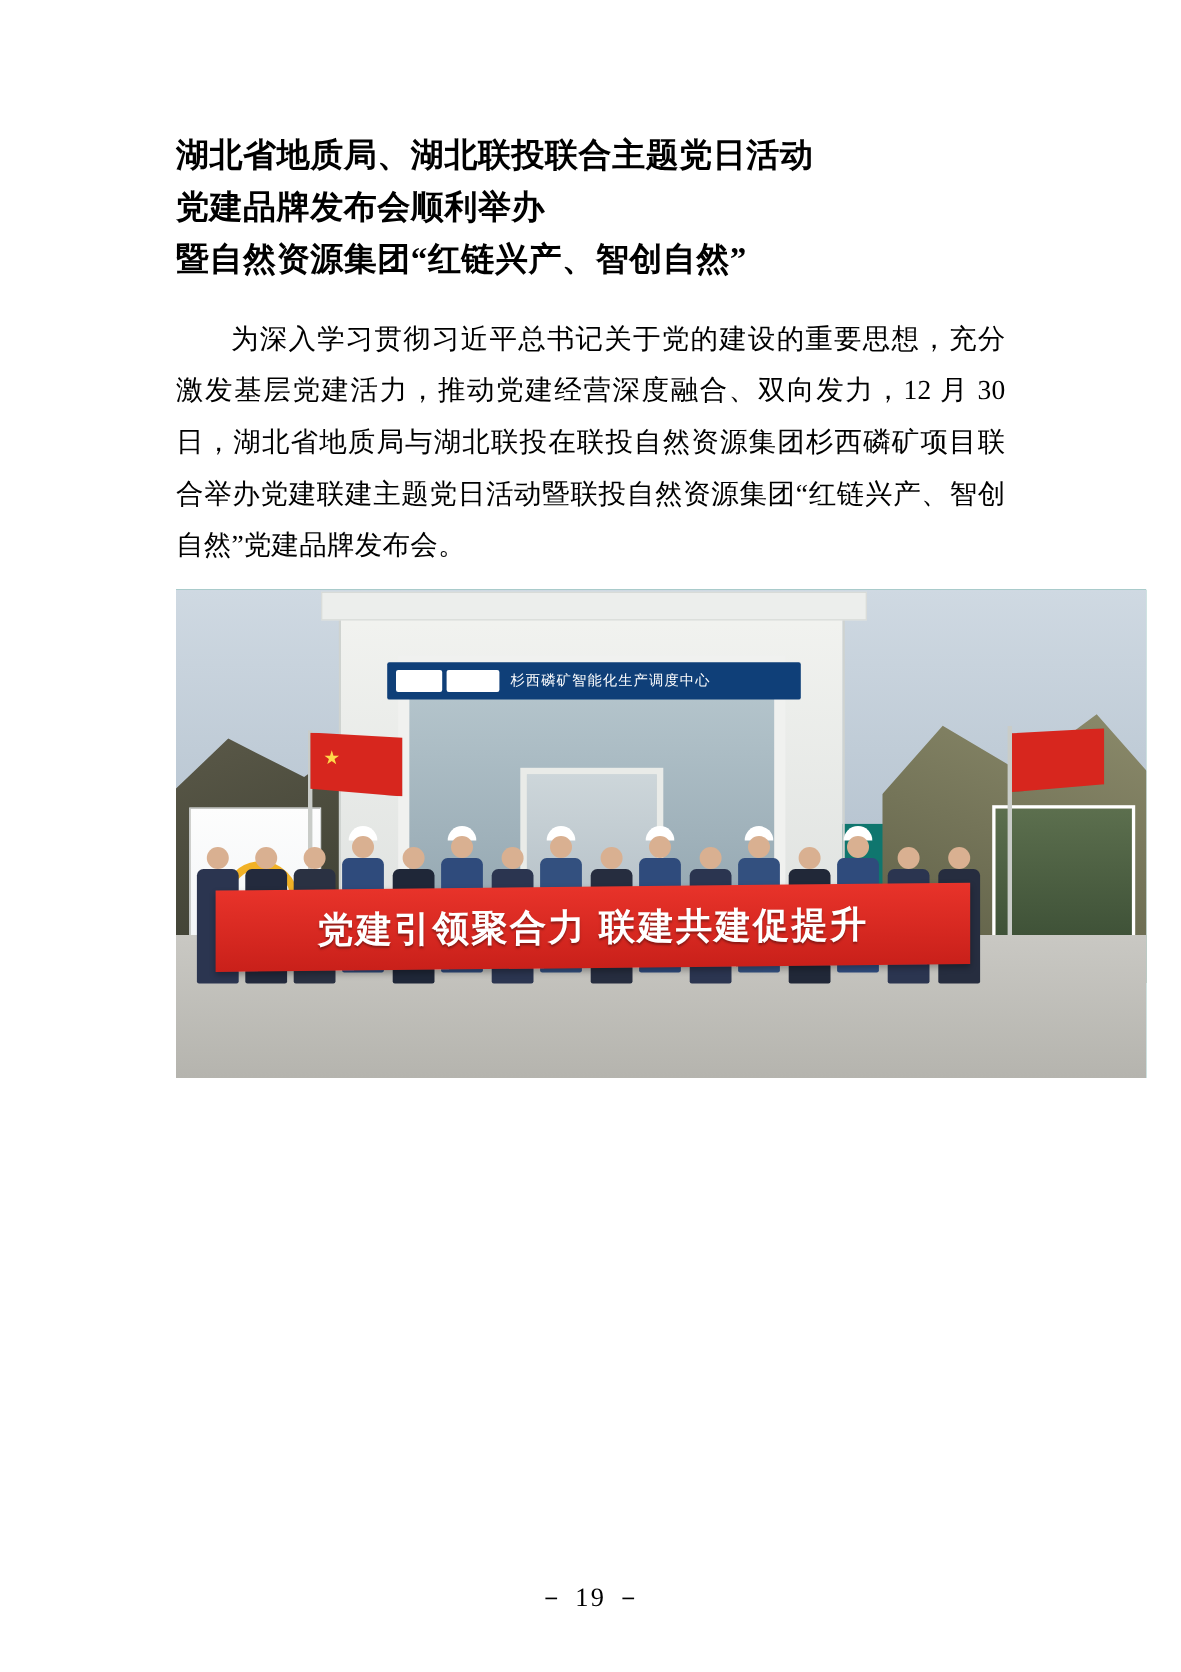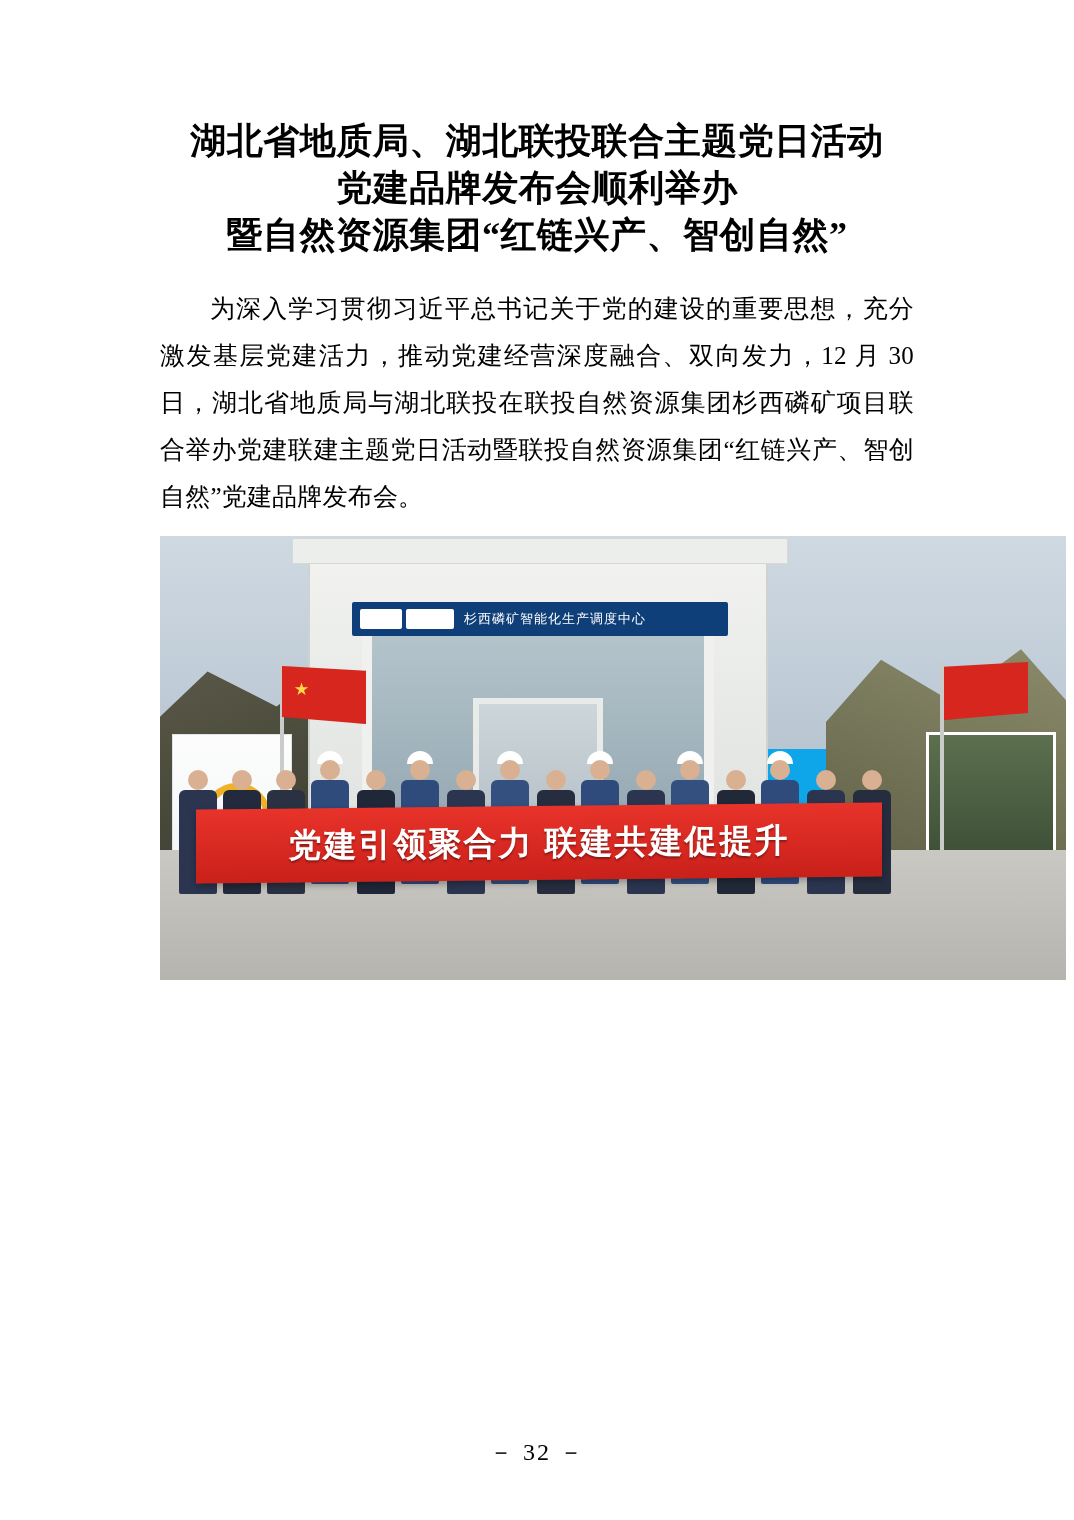--- a/index.html
+++ b/index.html
@@ -16,23 +16,23 @@
     overflow: hidden;
   }
   .page {
     position: relative;
     width: 1074px;
     height: 1520px;
     box-sizing: border-box;
     padding: 118px 160px 0 160px;
   }
   .doc-title {
-    text-align: center;
+    text-align: left;
     font-weight: bold;
-    font-size: 36px;
+    font-size: 30px;
     line-height: 47px;
     letter-spacing: 0.5px;
     margin: 0 0 26px 0;
     font-family: "Liberation Serif", "DejaVu Serif", serif;
   }
   .doc-title div { white-space: nowrap; }
   p.body-par {
     font-size: 25px;
     line-height: 47px;
     text-align: justify;
@@ -44,22 +44,21 @@
   .figure {
     margin: 16px 0 6px 0;
     width: 100%;
   }
   .photo {
     position: relative;
     width: 882px;
     height: 444px;
     margin: 0 auto;
     overflow: hidden;
-    background: #0ea5e9;
-    padding-left: 24px;
+    background: #0f766e;
   }
   
   .sky {
     position: absolute; left: 0; top: 0; width: 100%; height: 48%;
     background: linear-gradient(#cfd9e2, #b9c6d2);
   }
   .hill-left {
     position: absolute; left: -10px; top: 26%; width: 230px; height: 250px;
     background: linear-gradient(160deg,#5d5b4a,#34372c);
     clip-path: polygon(0% 30%, 25% 8%, 55% 22%, 80% 5%, 100% 28%, 100% 100%, 0% 100%);
@@ -304,14 +303,14 @@
           </div>
       </div>
 
       <div class="banner">
         <span class="banner-text">党建引领聚合力  联建共建促提升</span>
       </div>
     </div>
   </div>
 
 
-  <div class="page-number">－ 32 －</div>
+  <div class="page-number">－ 19 －</div>
 </div>
 
 </body></html>

